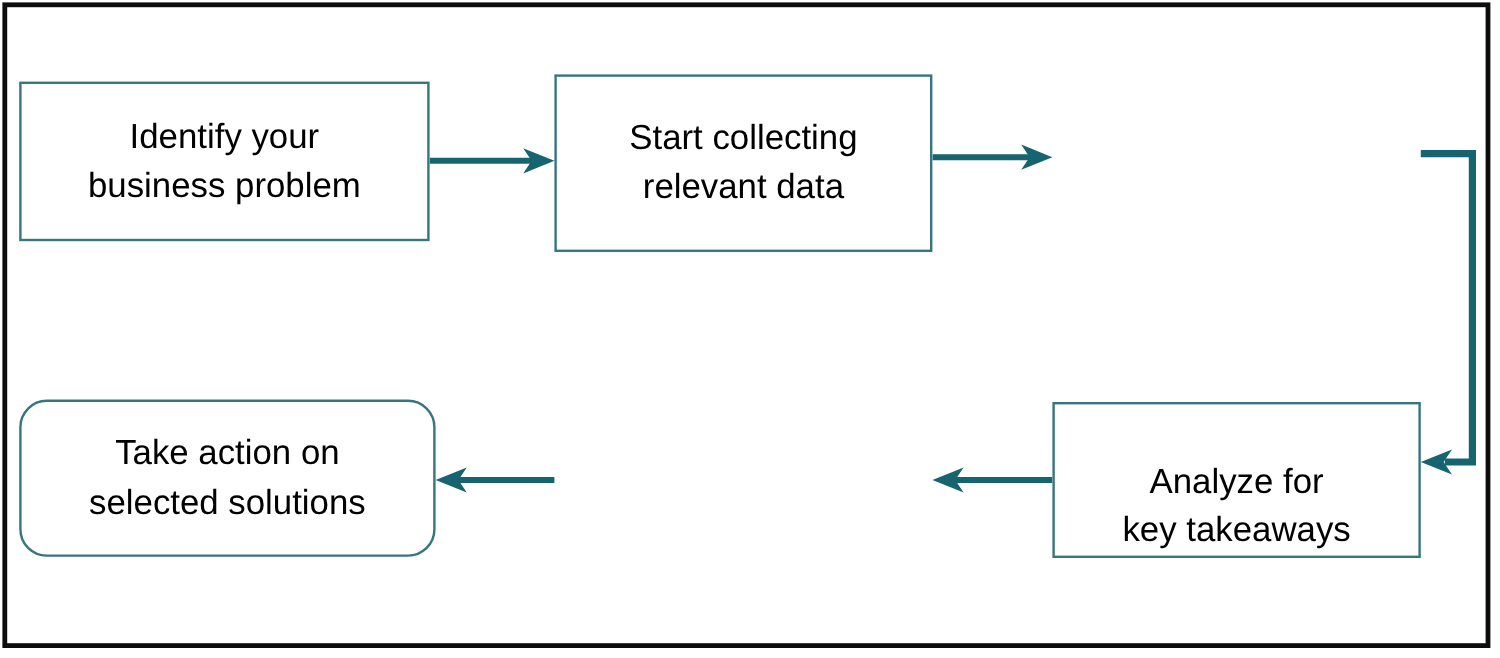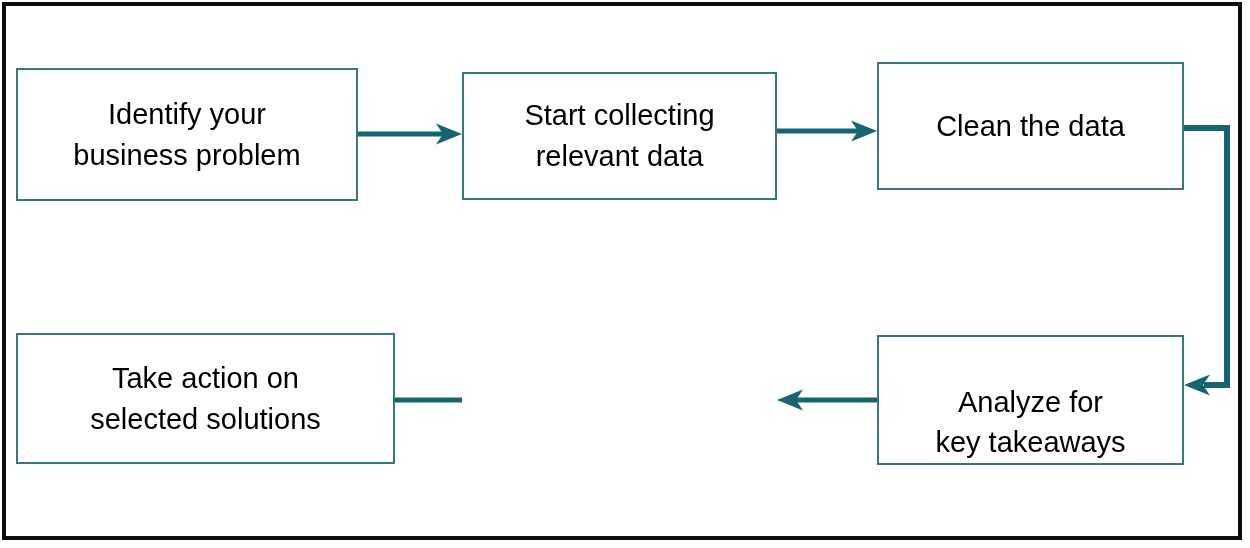--- a/index.html
+++ b/index.html
@@ -89,33 +89,30 @@
       <line class="shaft" x1="462" y1="400" x2="381" y2="400" stroke-width="5"></line>
       <polygon class="head" points="363,400 389,389.5 382,400 389,410.5"></polygon>
     </g>
   </svg>
 
   <div class="node" style="left:16px;  top:68px;  width:342px; height:133px;">
     <span class="label">Identify your
 business problem</span>
   </div>
 
-  <div class="node" style="left:462px; top:72px;  width:315px; height:128px;">
+  <div class="node" style="left:462px; top:62px;  width:315px; height:148px;">
     <span class="label">Start collecting
 relevant data</span>
   </div>
 
-  <div class="node" style="left:877px; top:62px;  width:307px; height:128px;">
-    <span class="label">Clean the data</span>
-  </div>
 
   <div class="node" style="left:877px; top:335px; width:307px; height:130px;align-items:flex-end;">
     <span class="label">Analyze for
 key takeaways</span>
   </div>
 
 
-  <div class="node" style="left:16px;  top:333px; width:379px; height:131px;">
+  <div class="node" style="left:16px;  top:333px; width:347px; height:131px;border-radius:23px;">
     <span class="label">Take action on
 selected solutions</span>
   </div>
 
 </div>
 
 </body></html>

